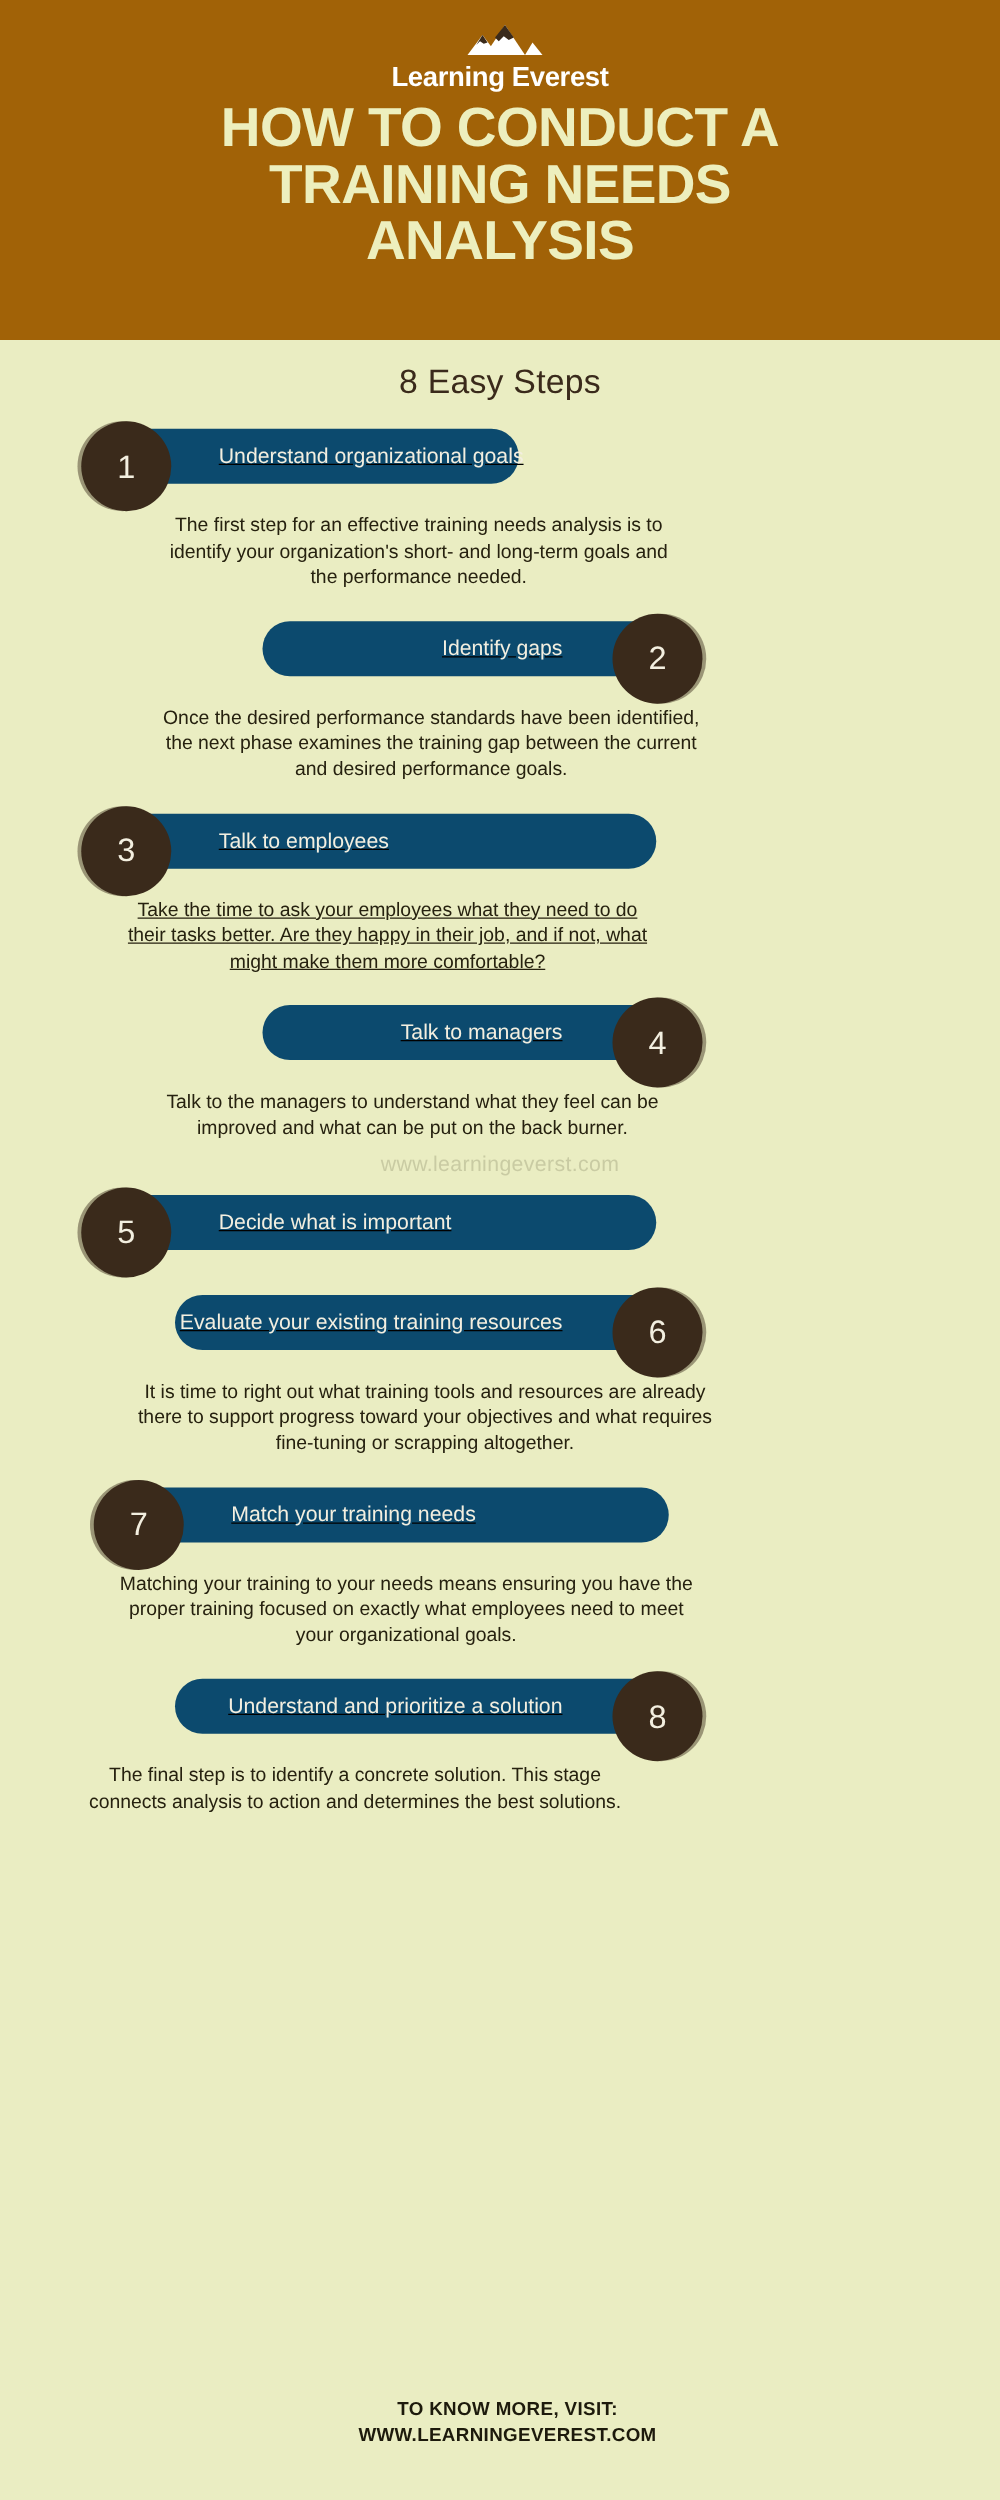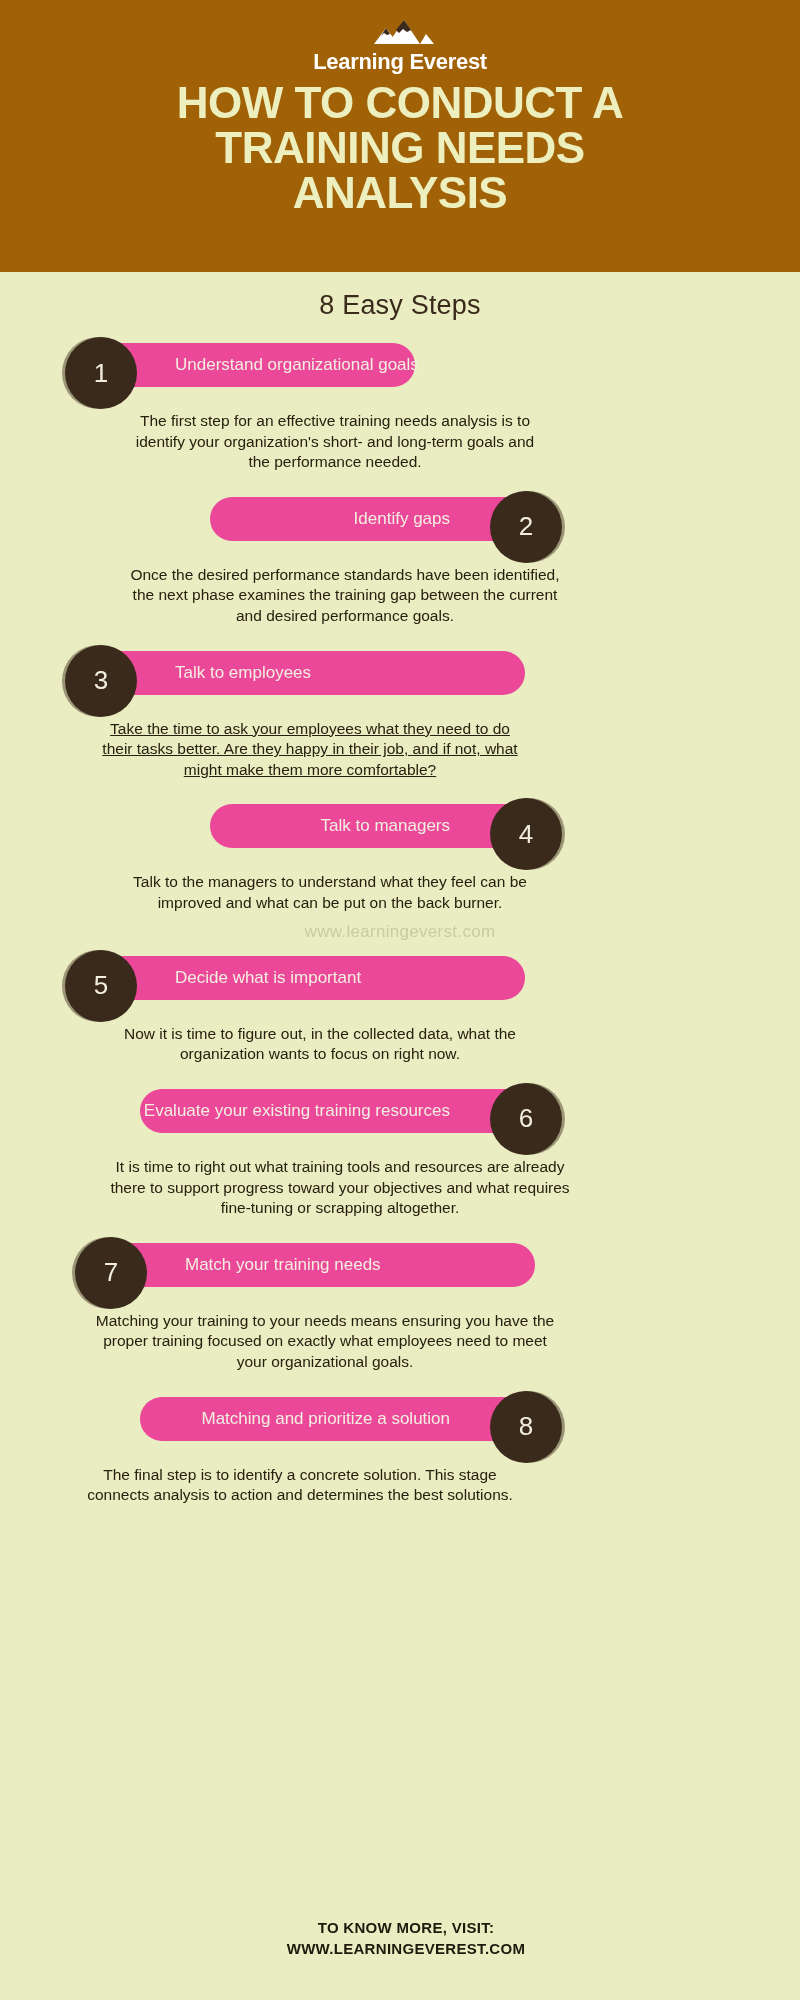--- a/index.html
+++ b/index.html
@@ -58,25 +58,26 @@
   
   .steps{position:relative;margin-top:16px;}
   .step{position:relative;}
 
   .bar-row{position:relative;height:56px;}
 
   .bar{
     position:absolute;
     top:6px;
     height:44px;
-    background:#ec4899;
+    background:#0c4a6e;
     border-radius:26px;
     display:flex;
     align-items:center;
     box-sizing:border-box;
+    text-decoration:underline;
   }
   .bar-label{
     color:#F3EFE0;
     font-size:17px;
     white-space:nowrap;
   }
   .circle{
     position:absolute;
     top:0;
     width:72px;height:72px;
@@ -197,21 +198,20 @@
 
     <div class="watermark" style="position:relative;margin-top:8px;">www.learningeverst.com</div>
 
     <div class="step left" style="margin-top:8px;">
       <div class="bar-row" style="height:62px;">
         <div class="bar" style="left:85px;width:440px;padding-left:90px;">
           <span class="bar-label">Decide what is important</span>
         </div>
         <div class="circle" style="left:65px;">5</div>
       </div>
-      <div class="body-text c" style="width:460px;margin-left:90px;">Now it is time to figure out, in the collected data, what the organization wants to focus on right now.</div>
     </div>
 
     <div class="step right" style="margin-top:18px;">
       <div class="bar-row" style="height:62px;">
         <div class="bar" style="left:140px;width:400px;padding-right:90px;justify-content:flex-end;">
           <span class="bar-label">Evaluate your existing training resources</span>
         </div>
         <div class="circle" style="left:490px;box-shadow:3px 0 0 0 rgba(58,42,27,0.45);">6</div>
       </div>
       <div class="body-text c" style="width:460px;margin-left:110px;">It is time to right out what training tools and resources are already there to support progress toward your objectives and what requires fine-tuning or scrapping altogether.</div>
@@ -223,25 +223,25 @@
           <span class="bar-label">Match your training needs</span>
         </div>
         <div class="circle" style="left:75px;">7</div>
       </div>
       <div class="body-text c" style="width:460px;margin-left:95px;">Matching your training to your needs means ensuring you have the proper training focused on exactly what employees need to meet your organizational goals.</div>
     </div>
 
     <div class="step right" style="margin-top:18px;">
       <div class="bar-row" style="height:62px;">
         <div class="bar" style="left:140px;width:400px;padding-right:90px;justify-content:flex-end;">
-          <span class="bar-label">Matching and prioritize a solution</span>
+          <span class="bar-label">Understand and prioritize a solution</span>
         </div>
         <div class="circle" style="left:490px;box-shadow:3px 0 0 0 rgba(58,42,27,0.45);">8</div>
       </div>
-      <div class="body-text c" style="width:440px;margin-left:80px;">The final step is to identify a concrete solution. This stage connects analysis to action and determines the best solutions.</div>
+      <div class="body-text c" style="width:440px;margin-left:64px;">The final step is to identify a concrete solution. This stage connects analysis to action and determines the best solutions.</div>
     </div>
 
   </div>
 
   <div class="footer">
     <span class="fl">TO KNOW MORE, VISIT:</span>
     <span class="fl">WWW.LEARNINGEVEREST.COM</span>
   </div>
 
 </div>

